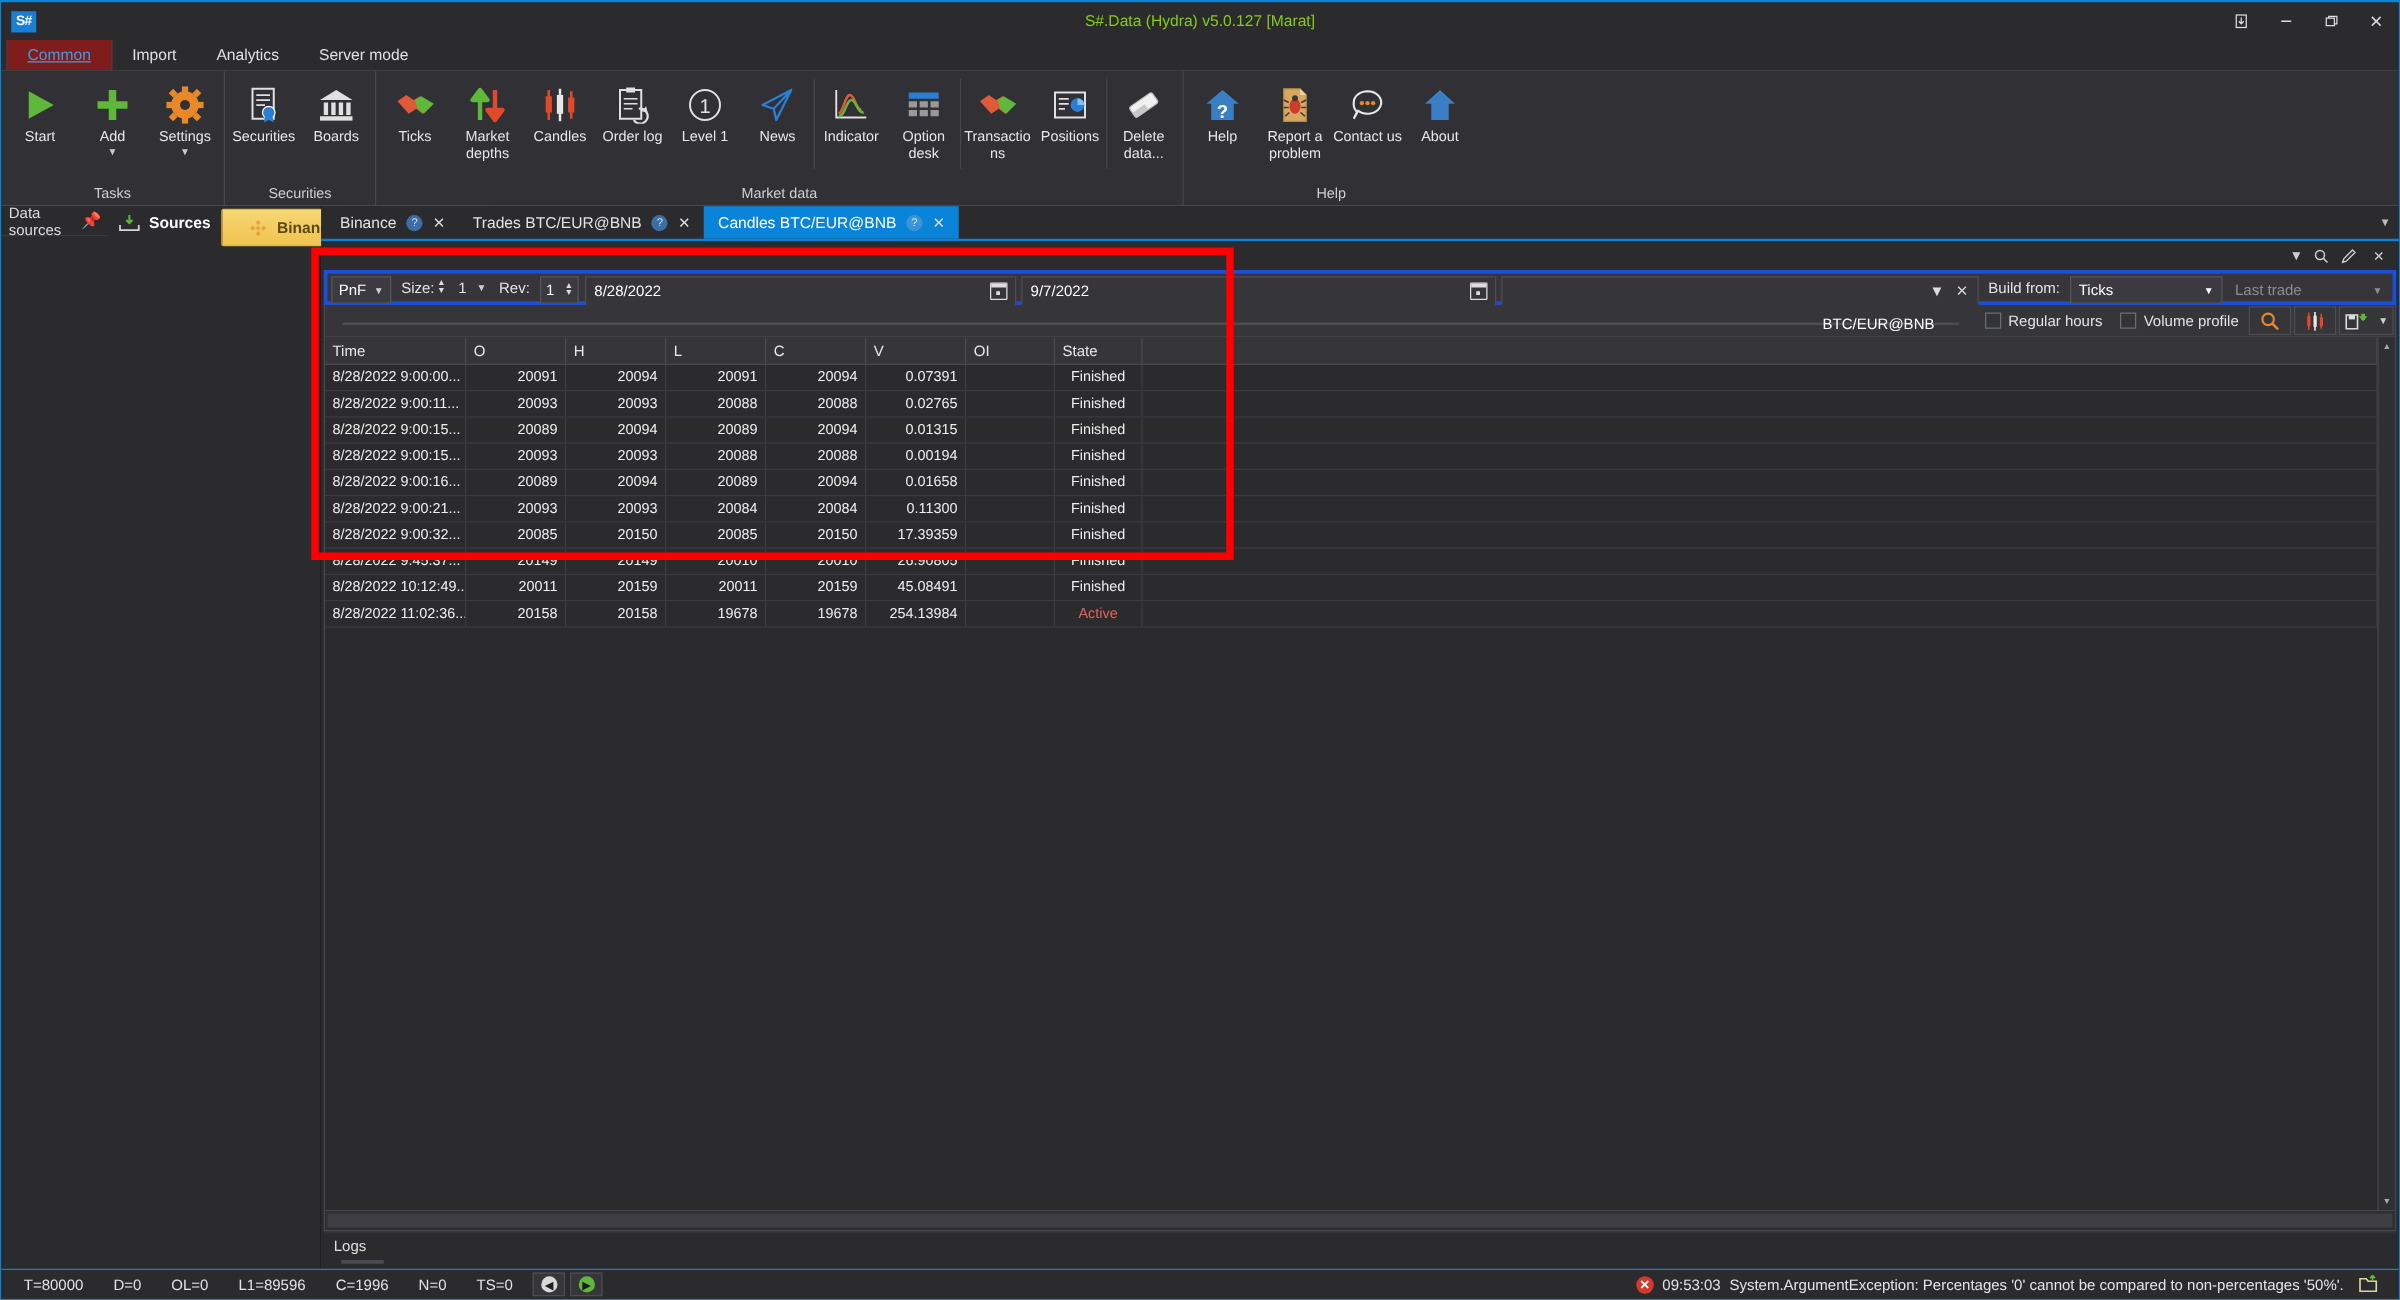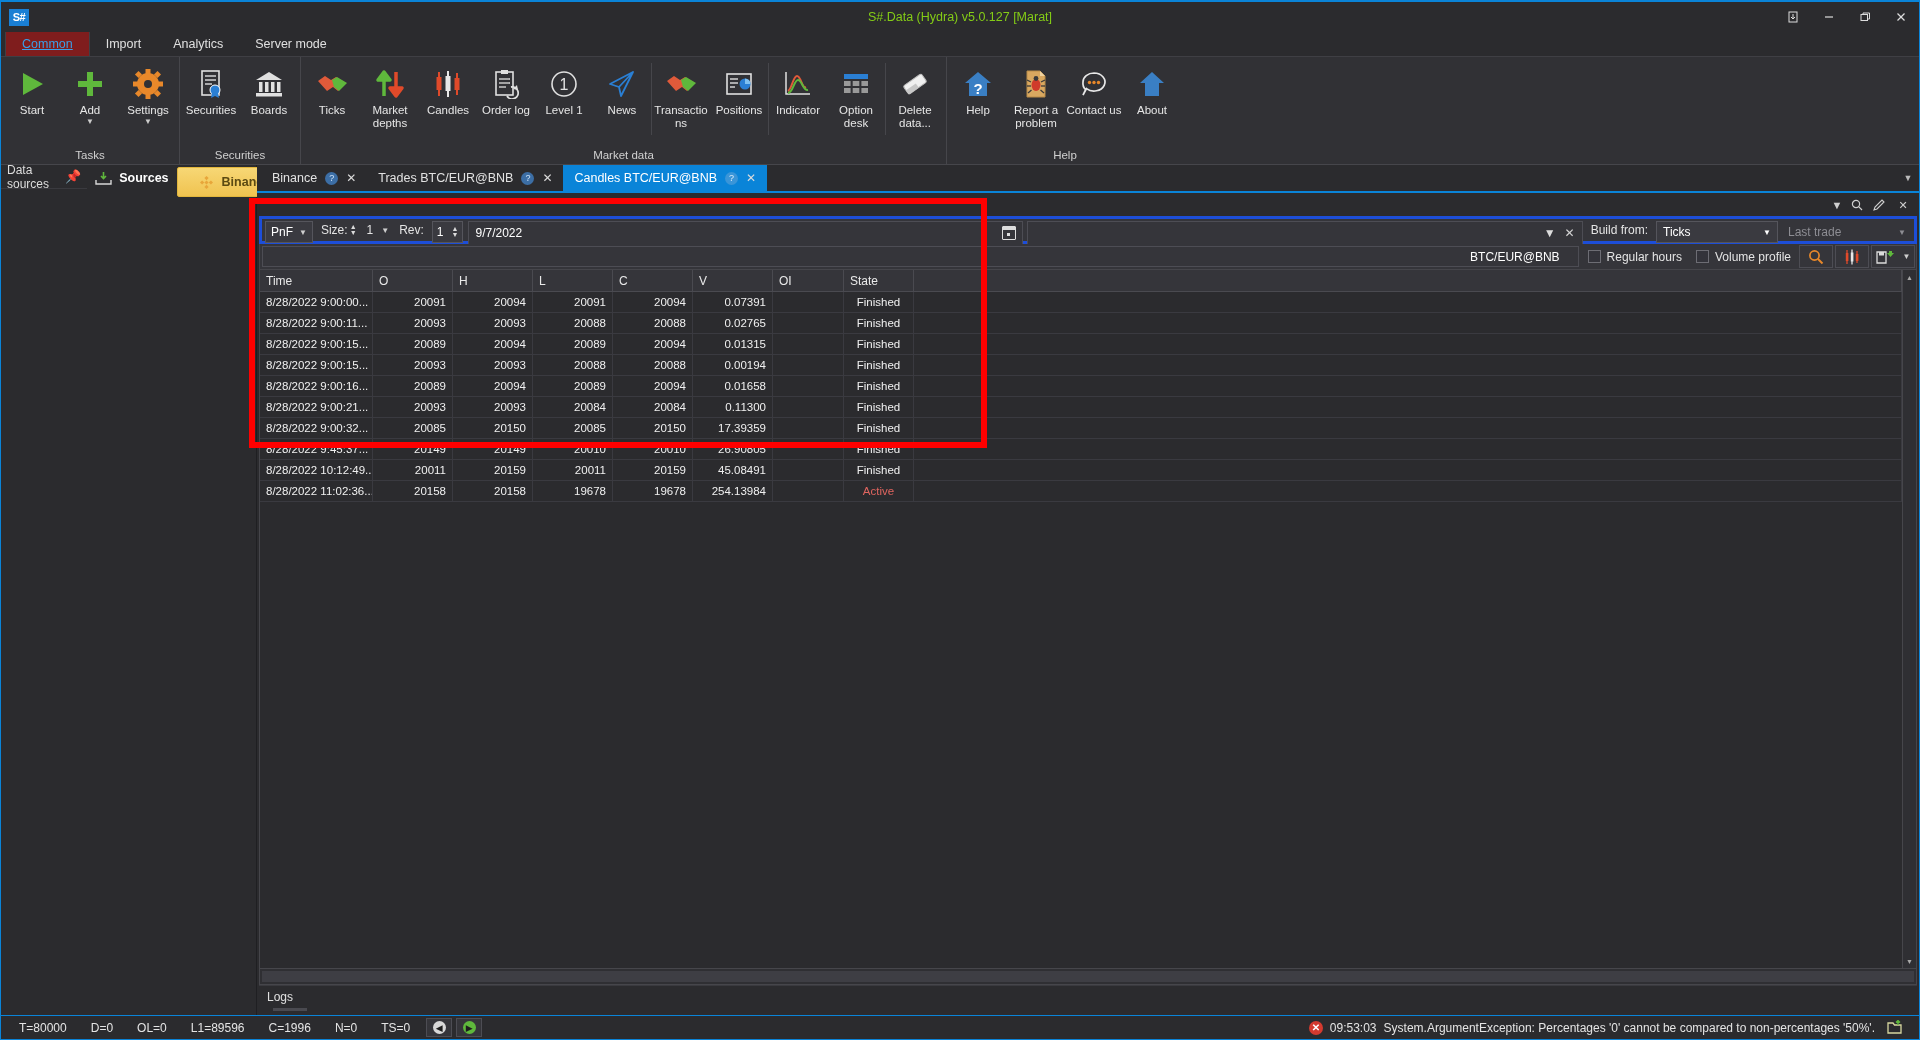--- a/index.html
+++ b/index.html
@@ -235,21 +235,21 @@
     padding: 0 6px; font-size: 12px; color: #8d8d93;
   }
 
   .toolbar2 {
     height: 26px; display: flex; align-items: stretch;
     background: #35353a; border: 1px solid #46464b; border-top: none;
   }
   .sec-field {
     flex: 1; display: flex; align-items: center; justify-content: flex-end;
     padding-right: 18px; font-size: 12px; color: #ffffff;
-    border: 1px solid #4d4d54; margin: 2px;
+    border: 1px solid #4d4d54; margin: 14px;
   }
   .chk { display: flex; align-items: center; gap: 6px; padding: 0 7px; font-size: 12px; color: #e4e4e4; }
   .chkbox { width: 13px; height: 13px; border: 1px solid #6d6d74; background: #33333a; }
   .tb-btn {
     width: 34px; display: flex; align-items: center; justify-content: center;
     border: 1px solid #4d4d54; margin: 1px 1px;
   }
   .tb-btn.wide { width: 44px; }
 
   
@@ -496,46 +496,20 @@
           </div>
           <div class="lbl">Level 1</div>
         </div>
         <div class="ritem">
           <div class="ico">
             <svg width="30" height="30" viewBox="0 0 30 30">
               <path d="M26 3L3 15l9 3zM26 3L12 18l2 9z" fill="none" stroke="#2a7fd4" stroke-width="1.8" stroke-linejoin="round"></path>
             </svg>
           </div>
           <div class="lbl">News</div>
-        </div>
-        <div class="rgroup" style="border-right:none;padding:0;">
-          <div class="rgroup-items" style="padding-top:0;border-left:1px solid #46464b;">
-            <div class="ritem">
-              <div class="ico">
-                <svg width="32" height="30" viewBox="0 0 32 30">
-                  <path d="M2 12l7-5 6 4 5-3 10 6-8 8-5-4-6 4z" fill="#e05a3a"></path>
-                  <path d="M16 11l5-3 10 6-8 8-5-4z" fill="#5fb83c"></path>
-                </svg>
-              </div>
-              <div class="lbl">Transactions</div>
-            </div>
-            <div class="ritem">
-              <div class="ico">
-                <svg width="30" height="30" viewBox="0 0 30 30">
-                  <rect x="3" y="5" width="24" height="20" fill="none" stroke="#e0e0e0" stroke-width="1.6"></rect>
-                  <line x1="6" y1="10" x2="14" y2="10" stroke="#e0e0e0" stroke-width="1.4"></line>
-                  <line x1="6" y1="14" x2="14" y2="14" stroke="#e0e0e0" stroke-width="1.4"></line>
-                  <line x1="6" y1="18" x2="11" y2="18" stroke="#e0e0e0" stroke-width="1.4"></line>
-                  <circle cx="21" cy="15" r="5.5" fill="#2a7fd4"></circle>
-                  <path d="M21 15V9.5A5.5 5.5 0 0 1 26.5 15z" fill="#7ec0f0"></path>
-                </svg>
-              </div>
-              <div class="lbl">Positions</div>
-            </div>
-          </div>
         </div>
         <div class="rgroup" style="border-right:none;padding:0;">
           <div class="rgroup-items" style="padding-top:0;border-left:1px solid #46464b;">
             <div class="ritem">
               <div class="ico">
                 <svg width="30" height="30" viewBox="0 0 30 30">
                   <path d="M3 3v22h24" fill="none" stroke="#e0e0e0" stroke-width="1.5"></path>
                   <path d="M5 22c4-2 5-15 9-15s5 13 9 11" fill="none" stroke="#e05a3a" stroke-width="2"></path>
                   <path d="M5 24c5 0 6-13 10-13s5 11 10 10" fill="none" stroke="#5fb83c" stroke-width="2"></path>
                 </svg>
@@ -555,20 +529,46 @@
                 </svg>
               </div>
               <div class="lbl">Option desk</div>
             </div>
           </div>
         </div>
         <div class="rgroup" style="border-right:none;padding:0;">
           <div class="rgroup-items" style="padding-top:0;border-left:1px solid #46464b;">
             <div class="ritem">
               <div class="ico">
+                <svg width="32" height="30" viewBox="0 0 32 30">
+                  <path d="M2 12l7-5 6 4 5-3 10 6-8 8-5-4-6 4z" fill="#e05a3a"></path>
+                  <path d="M16 11l5-3 10 6-8 8-5-4z" fill="#5fb83c"></path>
+                </svg>
+              </div>
+              <div class="lbl">Transactions</div>
+            </div>
+            <div class="ritem">
+              <div class="ico">
+                <svg width="30" height="30" viewBox="0 0 30 30">
+                  <rect x="3" y="5" width="24" height="20" fill="none" stroke="#e0e0e0" stroke-width="1.6"></rect>
+                  <line x1="6" y1="10" x2="14" y2="10" stroke="#e0e0e0" stroke-width="1.4"></line>
+                  <line x1="6" y1="14" x2="14" y2="14" stroke="#e0e0e0" stroke-width="1.4"></line>
+                  <line x1="6" y1="18" x2="11" y2="18" stroke="#e0e0e0" stroke-width="1.4"></line>
+                  <circle cx="21" cy="15" r="5.5" fill="#2a7fd4"></circle>
+                  <path d="M21 15V9.5A5.5 5.5 0 0 1 26.5 15z" fill="#7ec0f0"></path>
+                </svg>
+              </div>
+              <div class="lbl">Positions</div>
+            </div>
+          </div>
+        </div>
+        <div class="rgroup" style="border-right:none;padding:0;">
+          <div class="rgroup-items" style="padding-top:0;border-left:1px solid #46464b;">
+            <div class="ritem">
+              <div class="ico">
                 <svg width="30" height="30" viewBox="0 0 30 30">
                   <g transform="rotate(-35 15 15)">
                     <rect x="4" y="10" width="22" height="10" rx="2" fill="#f0f0f0" stroke="#bdbdbd" stroke-width="1"></rect>
                     <rect x="4" y="15" width="12" height="5" fill="#c8c8c8"></rect>
                   </g>
                 </svg>
               </div>
               <div class="lbl">Delete data...</div>
             </div>
           </div>
@@ -748,20 +748,26 @@
             <span class="ar" style="font-size:8px;color:#cfcfcf;">▼</span>
           </div>
           <div class="tb-cell">
             <span>Rev:</span>
           </div>
           <div class="tb-combo" style="padding:0 4px;">
             <span class="cv">1</span>
             <span class="spin">
                 <span>▲</span>
                 <span>▼</span>
+              </span>
+          </div>
+          <div class="tb-date" style="flex:0 0 345px;">
+            <span>8/28/2022</span>
+            <span class="cal-ico">
+                <i></i>
               </span>
           </div>
           <div class="tb-date">
             <span>9/7/2022</span>
             <span class="cal-ico">
                 <i></i>
               </span>
           </div>
           <div class="tb-combo-wide">
             <span class="ar">▼</span>

